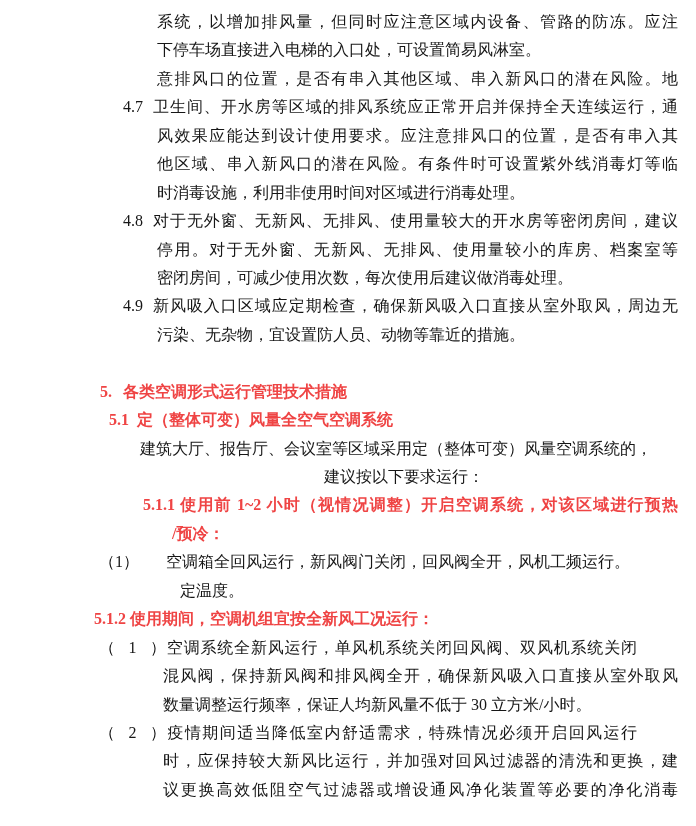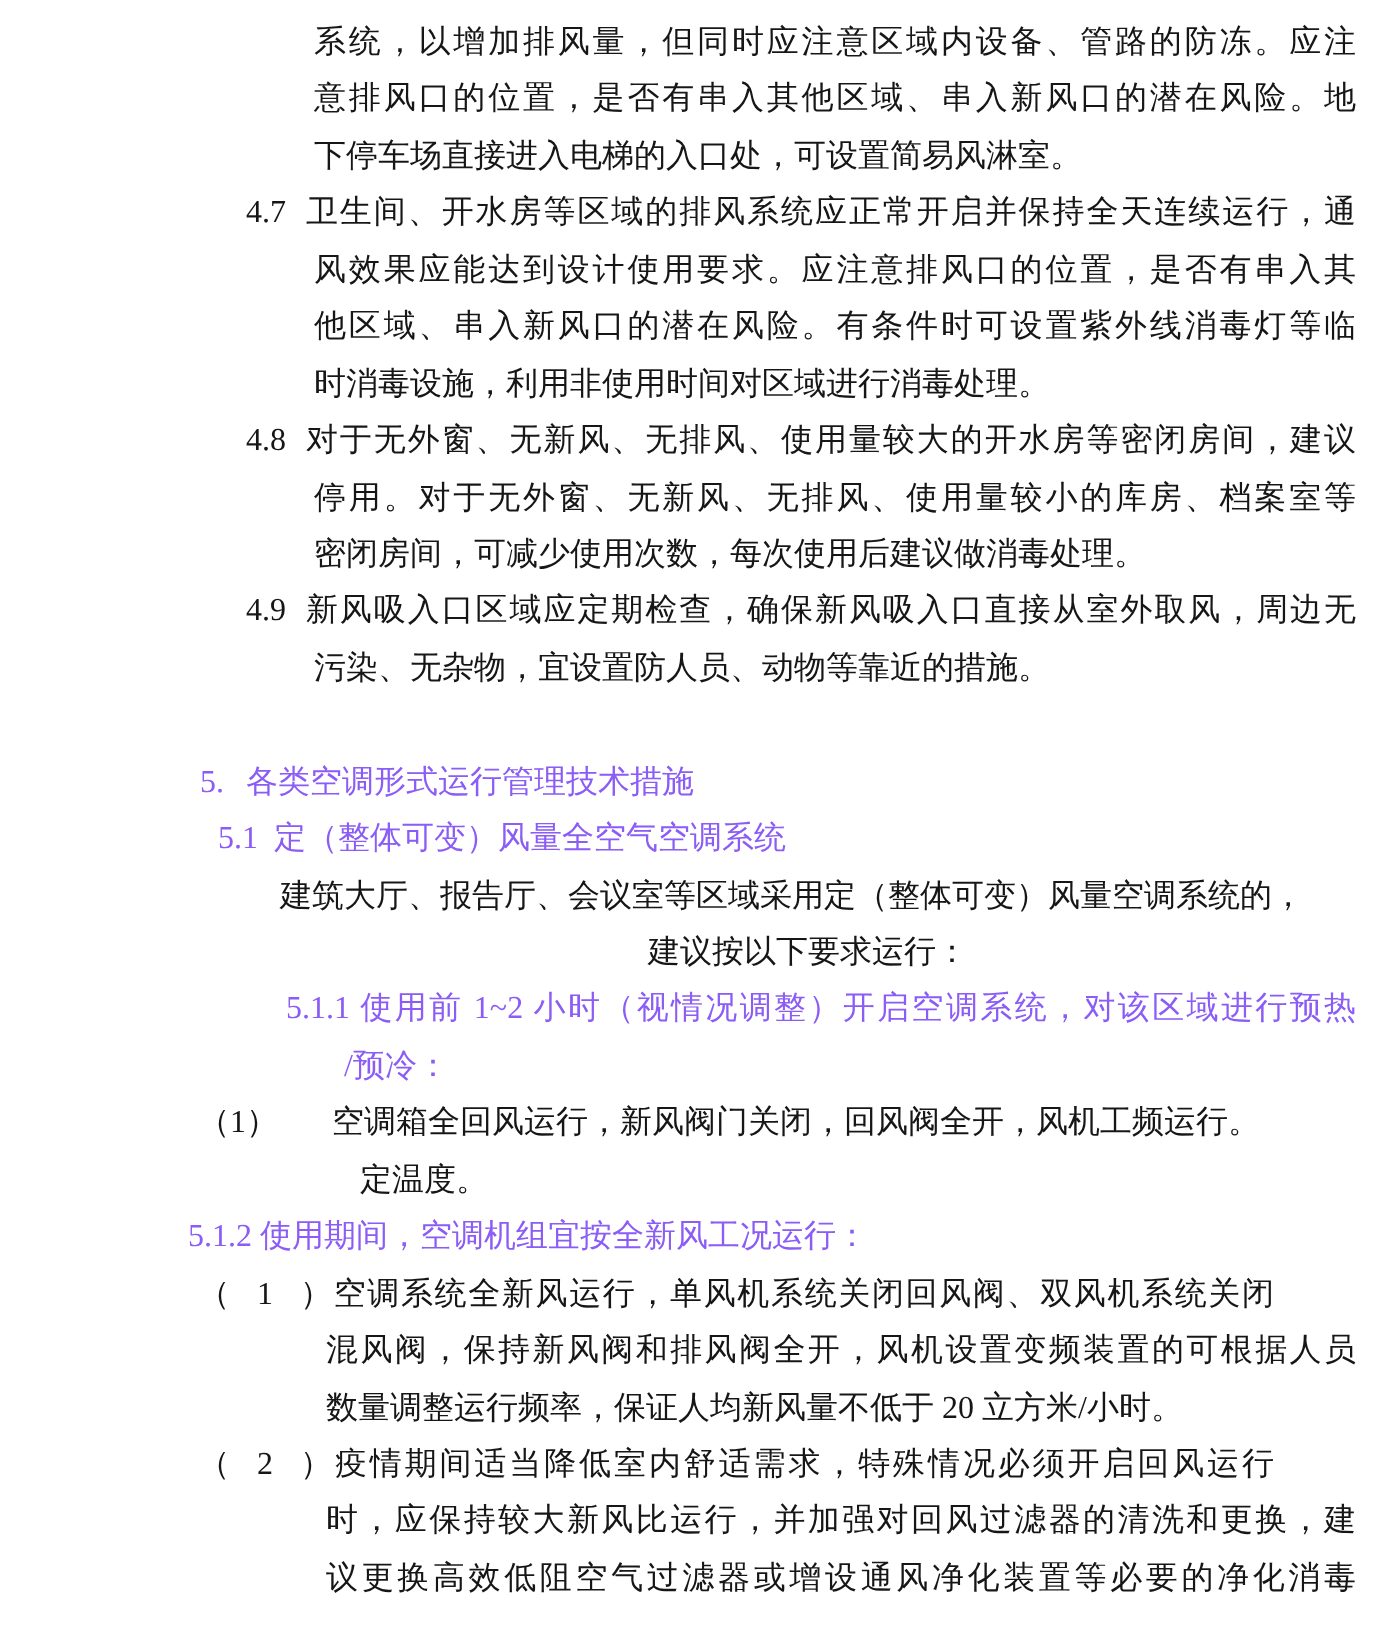--- a/index.html
+++ b/index.html
@@ -12,21 +12,21 @@
   }
   #page {
     position:relative;
     width:696px; height:668px;
     padding-top:8px;
     box-sizing:border-box;
     font-size:16px;
   }
   .ln { height:28.45px; line-height:28.45px; white-space:normal; }
   .j  { text-align:justify; text-align-last:justify; }
-  .b  { font-weight:400; color:#8b5cf6; }
+  .b  { font-weight:700; color:#ef4444; }
   .num { display:inline-block; }
 
   .cont  { margin-left:157px; width:521px; }
   .item4 { margin-left:123px; width:555px; }
   .n4    { width:29px; }
 
   .h5    { margin-left:100px; }
   .n5    { width:23px; }
   .h51   { margin-left:109px; }
   .n51   { width:28px; }
@@ -45,22 +45,22 @@
   .lc512 { margin-left:163px; width:515px; }
 
   .blank { height:28.45px; }
 </style>
 </head>
 <body>
 
 <div id="page">
 
   <div class="ln cont j">系统，以增加排风量，但同时应注意区域内设备、管路的防冻。应注</div>
+  <div class="ln cont">下停车场直接进入电梯的入口处，可设置简易风淋室。</div>
   <div class="ln cont j">意排风口的位置，是否有串入其他区域、串入新风口的潜在风险。地</div>
-  <div class="ln cont">下停车场直接进入电梯的入口处，可设置简易风淋室。</div>
 
   <div class="ln item4 j">
     <span class="num n4">4.7</span><span>卫生间、开水房等区域的排风系统应正常开启并保持全天连续运行，通</span>
   </div>
   <div class="ln cont j">风效果应能达到设计使用要求。应注意排风口的位置，是否有串入其</div>
   <div class="ln cont j">他区域、串入新风口的潜在风险。有条件时可设置紫外线消毒灯等临</div>
   <div class="ln cont">时消毒设施，利用非使用时间对区域进行消毒处理。</div>
 
   <div class="ln item4 j">
     <span class="num n4">4.8</span><span>对于无外窗、无新风、无排风、使用量较大的开水房等密闭房间，建议</span>
@@ -96,22 +96,22 @@
   </div>
   <div class="ln lc511">定温度。</div>
 
   <div class="ln h512 b">
     <span class="num n511">5.1.2</span><span>使用期间，空调机组宜按全新风工况运行：</span>
   </div>
 
   <div class="ln li1 j">
     <span class="num nli">（1）</span><span>空调系统全新风运行，单风机系统关闭回风阀、双风机系统关闭</span>
   </div>
-  <div class="ln lc512 j">混风阀，保持新风阀和排风阀全开，风机设置变频装置的可根据人员</div>
-  <div class="ln lc512">数量调整运行频率，保证人均新风量不低于 20 立方米/小时。</div>
+  <div class="ln lc512 j">混风阀，保持新风阀和排风阀全开，确保新风吸入口直接从室外取风</div>
+  <div class="ln lc512">数量调整运行频率，保证人均新风量不低于 30 立方米/小时。</div>
 
   <div class="ln li1 j">
     <span class="num nli">（2）</span><span>疫情期间适当降低室内舒适需求，特殊情况必须开启回风运行</span>
   </div>
   <div class="ln lc512 j">时，应保持较大新风比运行，并加强对回风过滤器的清洗和更换，建</div>
   <div class="ln lc512 j">议更换高效低阻空气过滤器或增设通风净化装置等必要的净化消毒</div>
 
 </div>
 
 </body></html>

